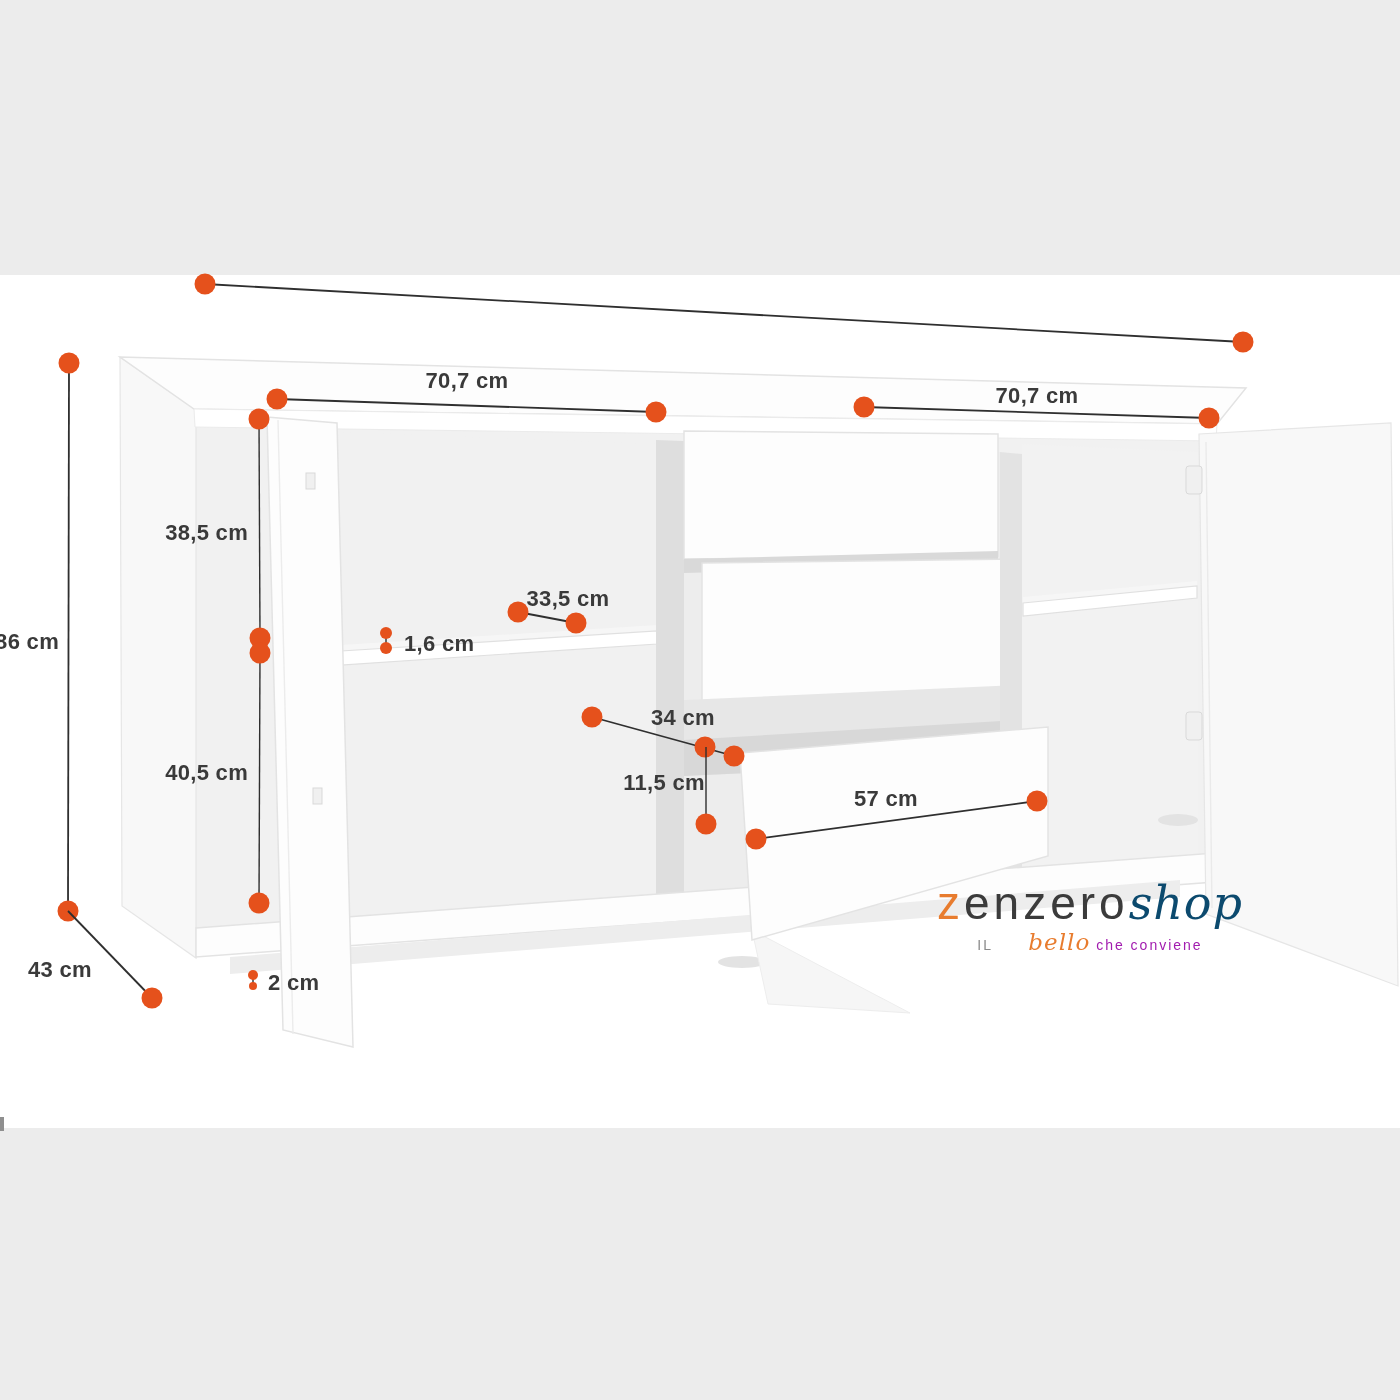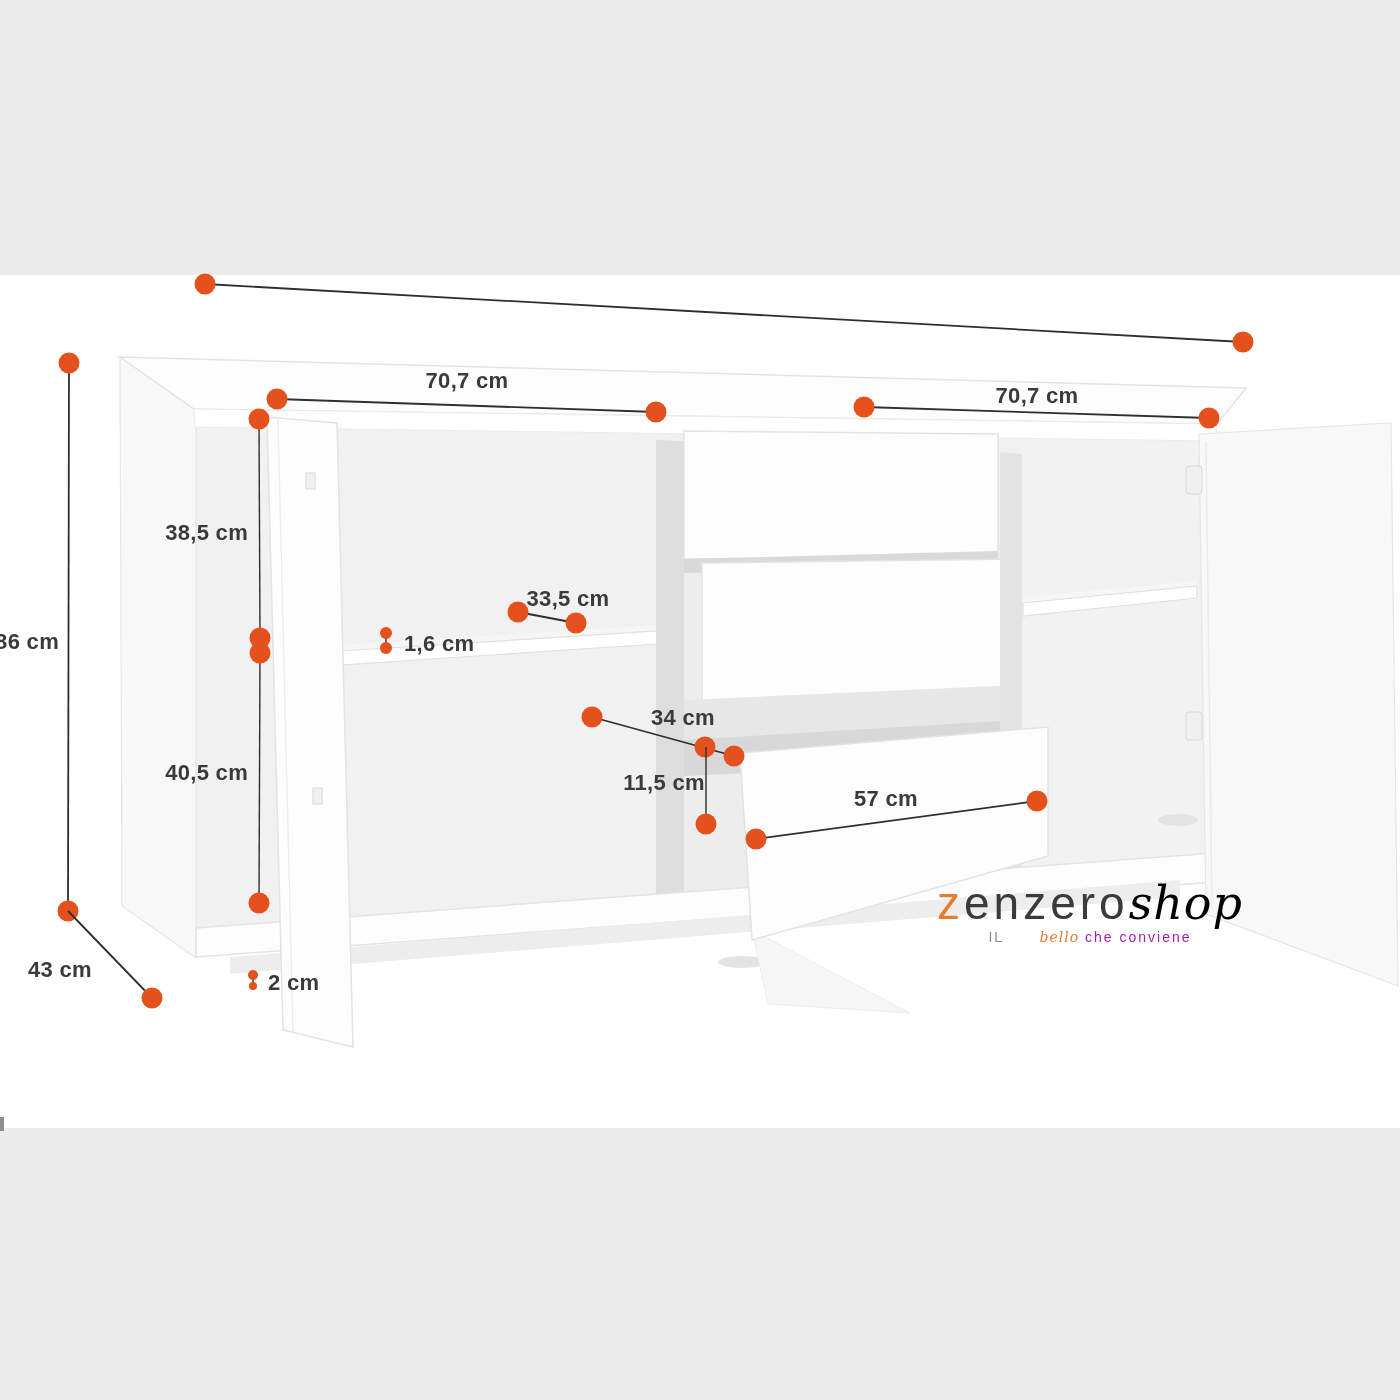--- a/index.html
+++ b/index.html
@@ -17,25 +17,25 @@
   .interior-dark{fill:#dedede;stroke:none;}
   .shelf{fill:#ffffff;stroke:#e0e0e0;stroke-width:1.2;}
   .shelf-top{fill:#f6f6f6;stroke:none;}
   .hinge{fill:#f0f0f0;stroke:#d9d9d9;stroke-width:1;}
   
   .logo{position:absolute;left:905px;top:880px;width:370px;text-align:center;}
   .logo-main{font-size:46px;line-height:1;color:#3b3b3b;letter-spacing:4px;
              white-space:nowrap;}
   .logo-main .z{color:#e87c2e;}
   .logo-main .shop{font-family:"DejaVu Serif",serif;font-style:italic;
-                   color:#000000;letter-spacing:1px;}
+                   color:#0c4a6e;letter-spacing:1px;}
   .logo-tag{margin-top:3px;font-size:14px;color:#8a8a8a;letter-spacing:2px;
             white-space:nowrap;}
   .logo-tag .bello{font-family:"DejaVu Serif",serif;font-style:italic;
-                   font-size:14px;color:#e87c2e;letter-spacing:1px;margin-left:30px;}
+                   font-size:23px;color:#e87c2e;letter-spacing:1px;margin-left:30px;}
   .logo-tag .che{color:#a21caf;}
 </style>
 </head>
 <body>
 
 <div class="stage">
 <svg width="1400" height="1400" viewBox="0 0 1400 1400">
 
   <rect x="0" y="0" width="1400" height="275" fill="#ececec"></rect>
   <rect x="0" y="275" width="1400" height="853" fill="#ffffff"></rect>

